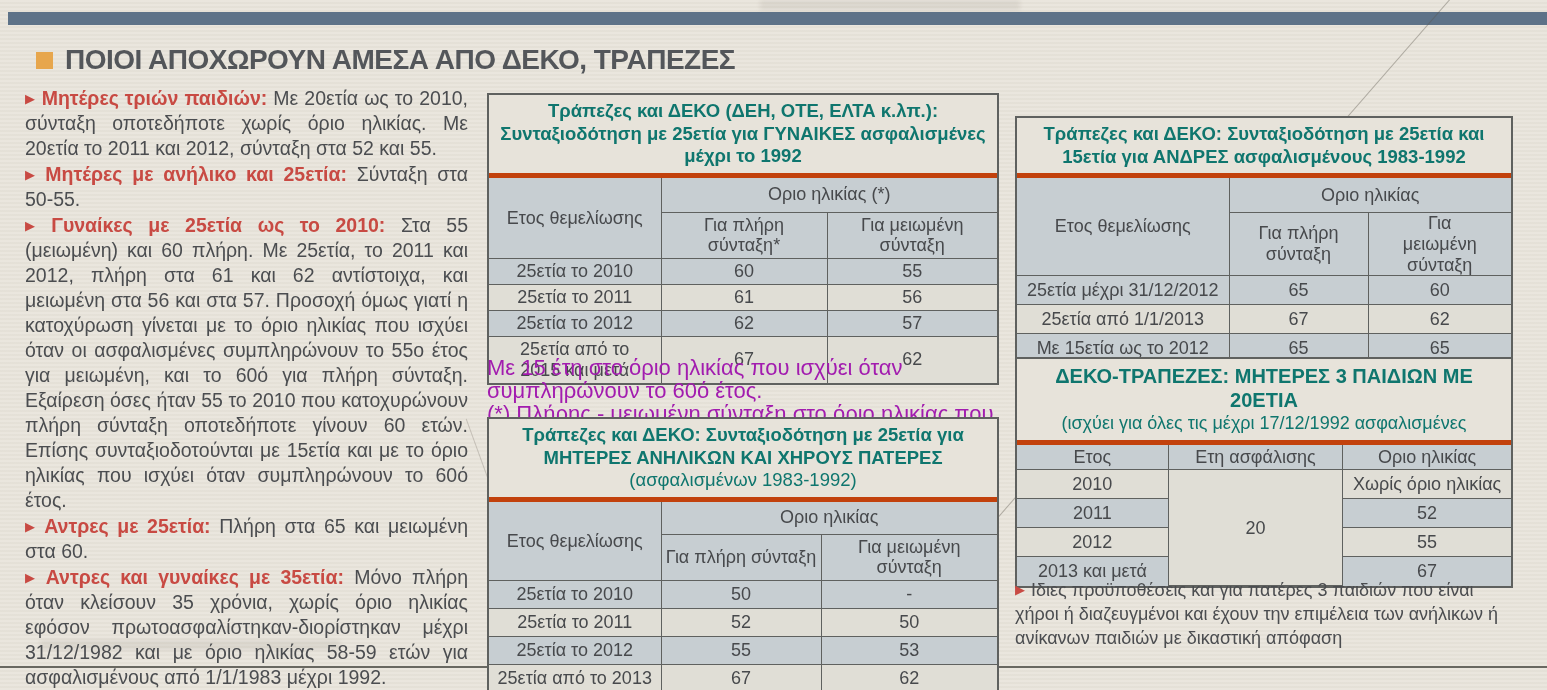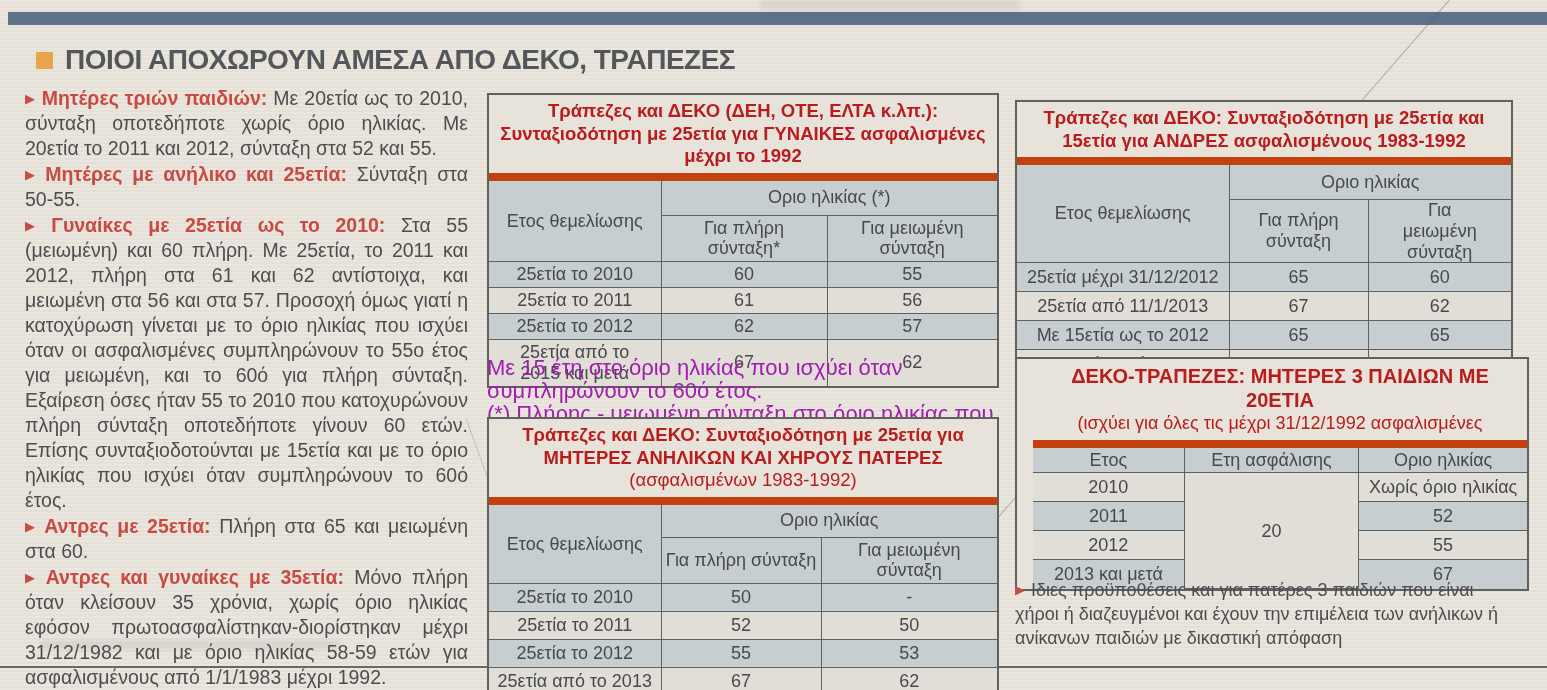--- a/index.html
+++ b/index.html
@@ -26,21 +26,21 @@
   .headline .txt{font-size:28px;font-weight:600;letter-spacing:-.5px;color:#53565a;}
 
   
   .leftcol{position:absolute;left:25px;top:86px;width:443px;font-size:19.5px;line-height:25px;text-align:justify;}
   .leftcol p{margin:0 0 1px 0;}
   .arrow{color:#c84a43;font-size:13px;vertical-align:2px;padding-right:6px;}
   .lead{color:#c84a43;font-weight:bold;}
 
   
   .tblbox{position:absolute;border:2px solid #5f615f;background:#e7e3da;}
-  .tbltitle{border-bottom:8px solid #c2410c;text-align:center;font-weight:bold;font-size:18.5px;line-height:1.22;padding:5px 8px;color:#b91c1c;}
+  .tbltitle{border-bottom:5px solid #c2410c;text-align:center;font-weight:bold;font-size:18.5px;line-height:1.22;padding:5px 8px;color:#0f766e;}
   .tbltitle .note{font-weight:normal;}
   table{border-collapse:collapse;width:100%;table-layout:fixed;}
   td,th{border:1.5px solid #5f615f;font-size:18px;color:#47494c;text-align:center;vertical-align:middle;padding:2px 4px;font-weight:normal;line-height:1.15;}
   tr:first-child td, tr:first-child th{border-top:none;}
   td:first-child, th:first-child{border-left:none;}
   td:last-child, th:last-child{border-right:none;}
   tr:last-child td{border-bottom:none;}
   .shade{background:#c7ced2;}
   .lite{background:#e0ded6;}
 
@@ -154,21 +154,21 @@
         </tr>
     <tr style="height:28px;">
           <td class="lite">25ετία από το 2013</td>
           <td class="lite">67</td>
           <td class="lite">62</td>
         </tr>
   </tbody>
     </table>
 </div>
 
-<div class="tblbox" style="left:1015px;top:100px;width:494px;">
+<div class="tblbox" style="left:1015px;top:116px;width:494px;">
   <div class="tbltitle">Τράπεζες και ΔΕΚΟ: Συνταξιοδότηση με 25ετία και 15ετία για ΑΝΔΡΕΣ ασφαλισμένους 1983-1992</div>
   <table>
     <colgroup>
         <col style="width:212px">
         <col style="width:139px">
         <col style="width:143px">
       </colgroup>
     <tbody>
         <tr>
       <th class="shade" rowspan="2" style="height:76px;">Ετος θεμελίωσης</th>
@@ -177,42 +177,42 @@
     <tr>
       <th class="shade" style="height:44px;padding:0 22px;">Για πλήρη σύνταξη</th>
       <th class="shade" style="padding:0 22px;">Για μειωμένη σύνταξη</th>
     </tr>
     <tr style="height:29px;">
           <td class="shade">25ετία μέχρι 31/12/2012</td>
           <td class="shade">65</td>
           <td class="shade">60</td>
         </tr>
     <tr style="height:29px;">
-          <td class="lite">25ετία από 11/1/2013</td>
+          <td class="lite">25ετία από 1/1/2013</td>
           <td class="lite">67</td>
           <td class="lite">62</td>
         </tr>
     <tr style="height:29px;">
           <td class="shade">Με 15ετία ως το 2012</td>
           <td class="shade">65</td>
           <td class="shade">65</td>
         </tr>
     <tr style="height:29px;">
           <td class="lite">Με 15ετία από το 2013</td>
           <td class="lite">67</td>
           <td class="lite">67</td>
         </tr>
   </tbody>
     </table>
 </div>
 
-<div class="tblbox" style="left:1015px;top:357px;width:494px;padding-left:16px;">
+<div class="tblbox" style="left:1015px;top:357px;width:494px;">
   <div class="tbltitle" style="font-size:20px;">
     <div>ΔΕΚΟ-ΤΡΑΠΕΖΕΣ: ΜΗΤΕΡΕΣ 3 ΠΑΙΔΙΩΝ ΜΕ 20ΕΤΙΑ</div>
-    <div class="note" style="font-size:18px;">(ισχύει για όλες τις μέχρι 31/12/1992 ασφαλισμένες</div>
+    <div class="note" style="font-size:18px;">(ισχύει για όλες τις μέχρι 17/12/1992 ασφαλισμένες</div>
   </div>
   <table>
     <colgroup>
         <col style="width:150px">
         <col style="width:173px">
         <col style="width:167px">
       </colgroup>
     <tbody>
         <tr style="height:20px;">
       <th class="shade">Ετος</th>

